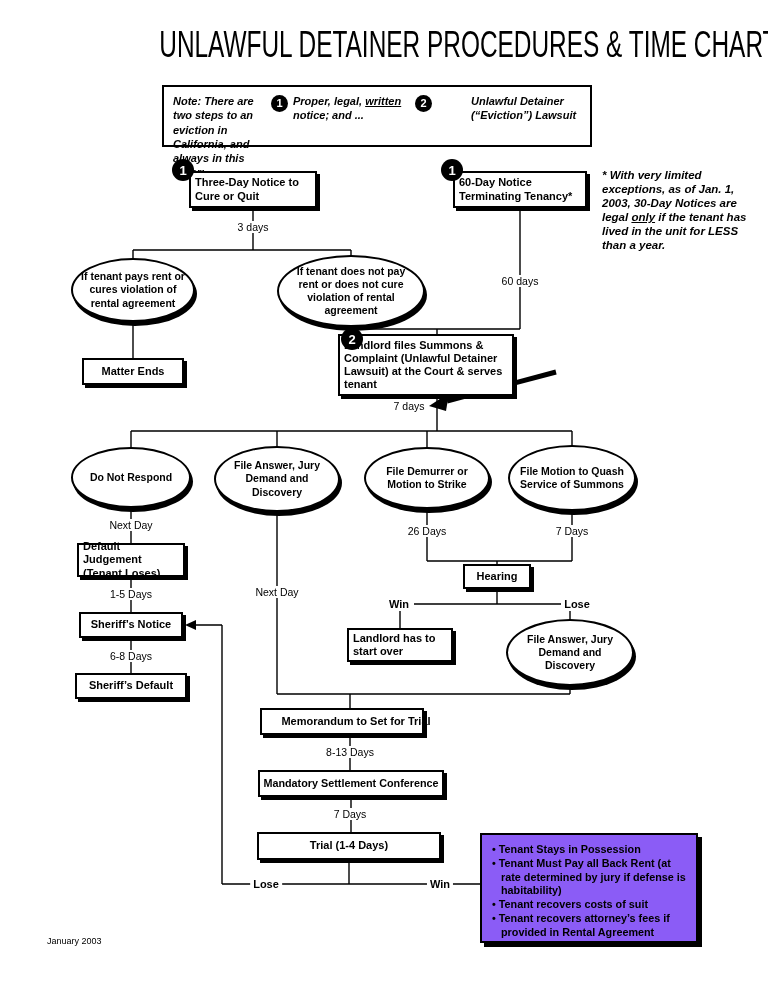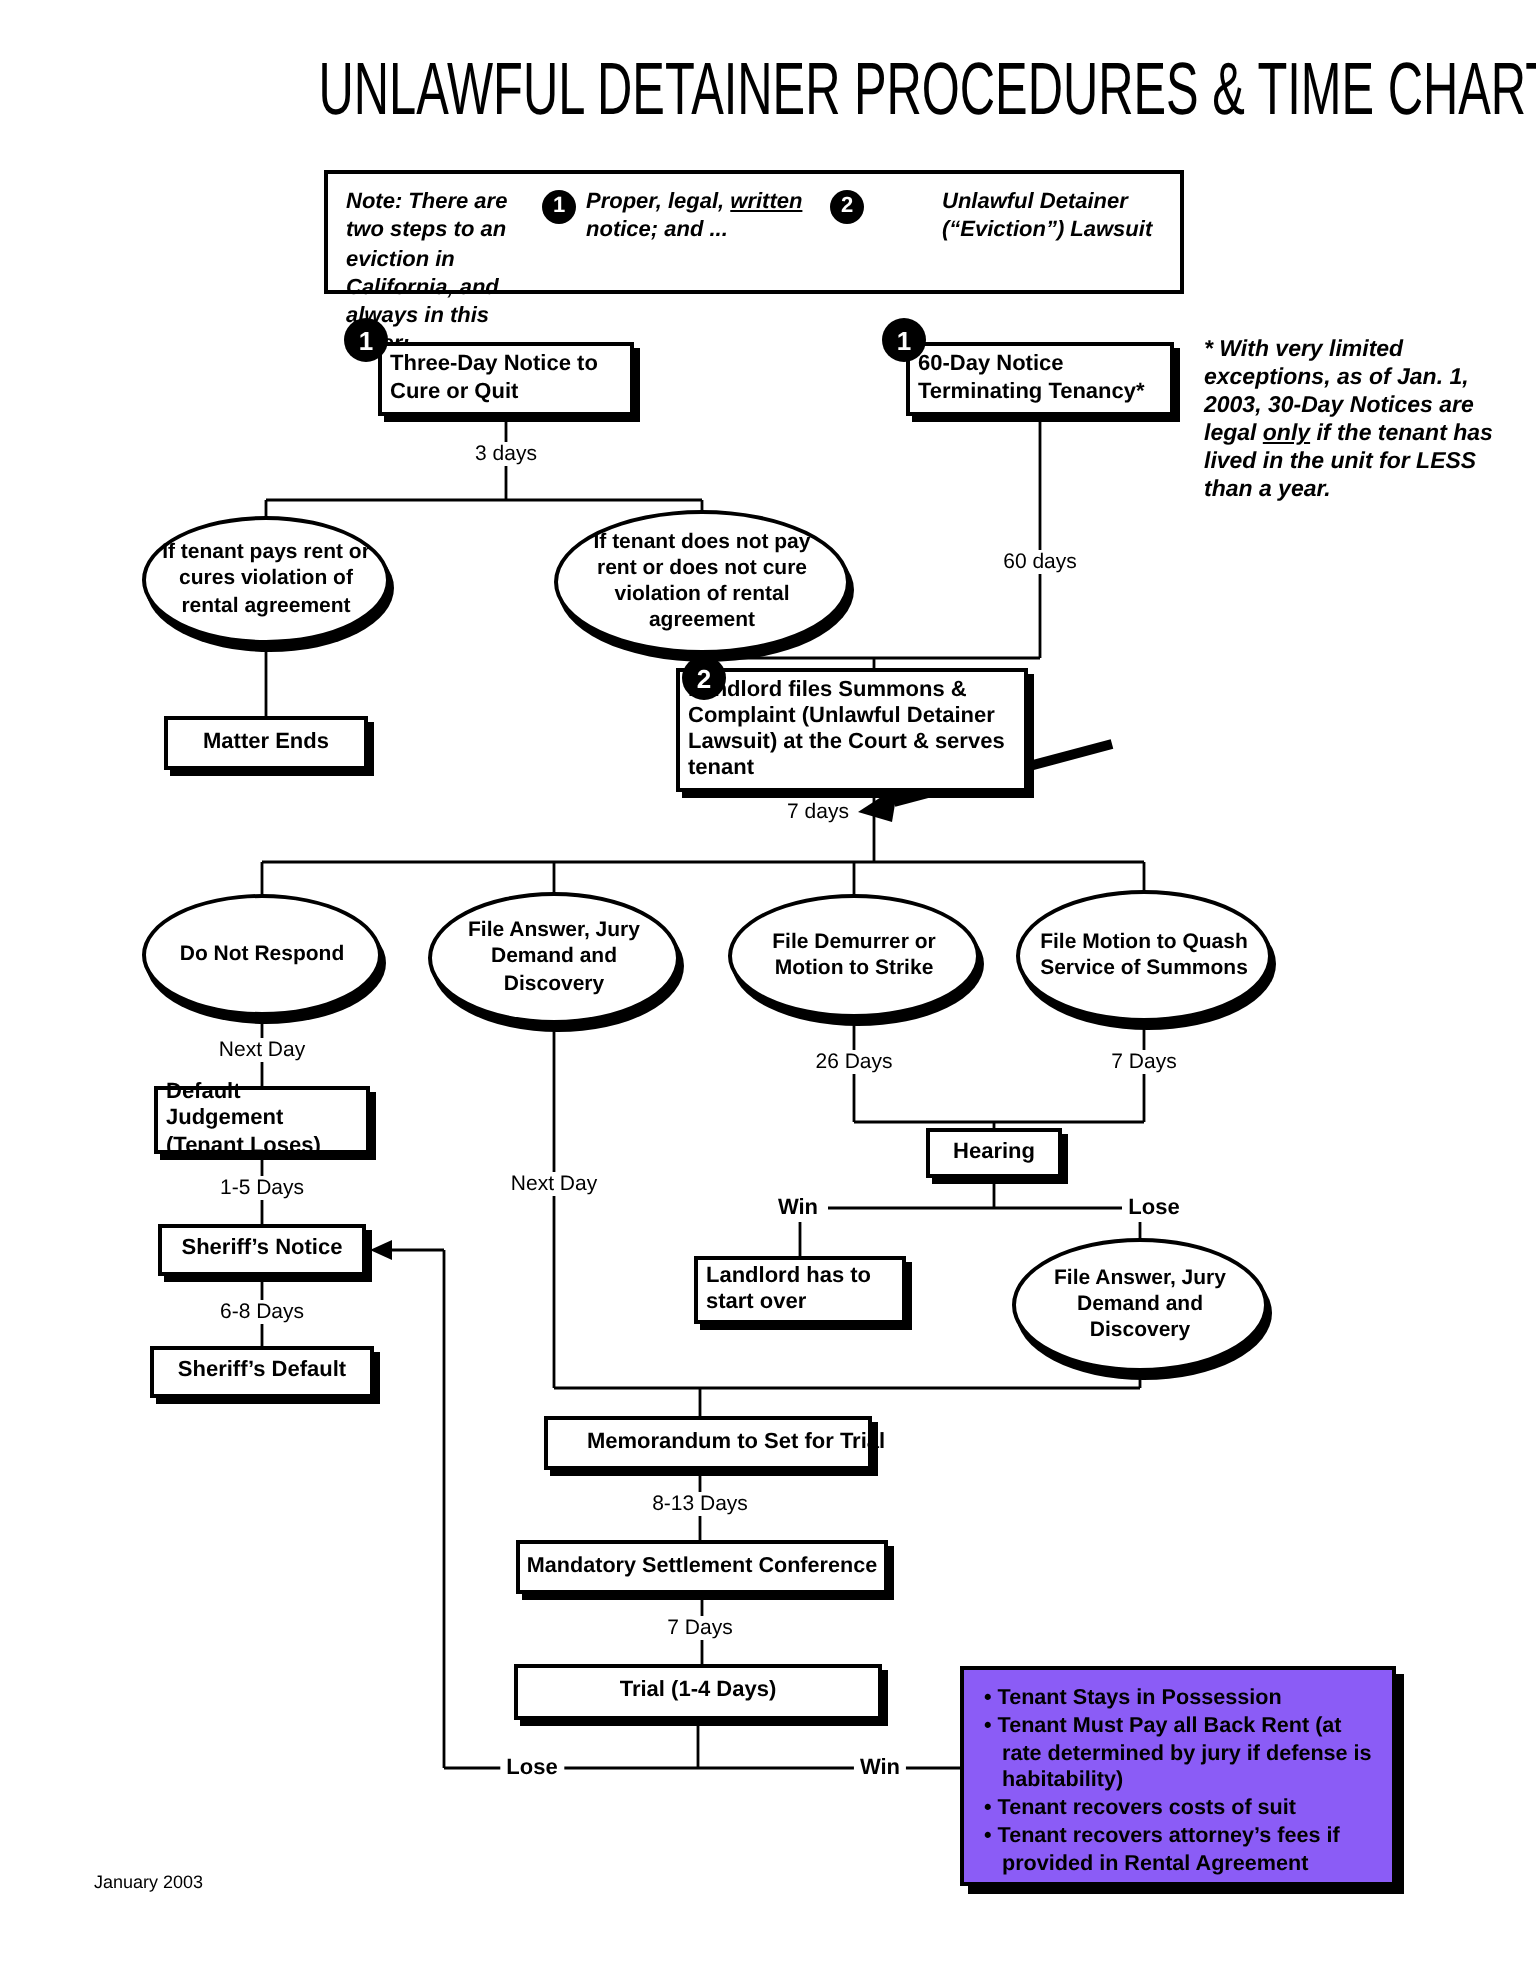--- a/index.html
+++ b/index.html
@@ -148,21 +148,21 @@
   <div class="ell" style="left:508px; top:445px; width:128px; height:66px;">File Motion to Quash Service of Summons</div>
 
   <div class="nbox" style="left:77px; top:543px; width:108px; height:34px;">Default Judgement (Tenant Loses)</div>
   <div class="nbox oneline" style="left:79px; top:612px; width:104px; height:26px;">Sheriff’s Notice</div>
   <div class="nbox oneline" style="left:75px; top:673px; width:112px; height:26px;">Sheriff’s Default</div>
 
   <div class="nbox oneline" style="left:463px; top:564px; width:68px; height:25px;">Hearing</div>
   <div class="nbox" style="left:347px; top:628px; width:106px; height:34px;">Landlord has to start over</div>
   <div class="ell" style="left:506px; top:619px; width:128px; height:67px;">File Answer, Jury Demand and Discovery</div>
 
-  <div class="nbox oneline" style="left:272px; top:708px; width:164px; height:27px;padding-left:32px;">Memorandum to Set for Trial</div>
+  <div class="nbox oneline" style="left:260px; top:708px; width:164px; height:27px;padding-left:32px;">Memorandum to Set for Trial</div>
   <div class="nbox oneline" style="left:258px; top:770px; width:186px; height:27px; font-size:10.8px;">Mandatory Settlement Conference</div>
   <div class="nbox oneline" style="left:257px; top:832px; width:184px; height:28px;">Trial (1-4 Days)</div>
 
   <div class="outcome">
     <ul>
       <li>Tenant Stays in Possession</li>
       <li>Tenant Must Pay all Back Rent (at rate determined by jury if defense is habitability)</li>
       <li>Tenant recovers costs of suit</li>
       <li>Tenant recovers attorney’s fees if provided in Rental Agreement</li>
     </ul>

